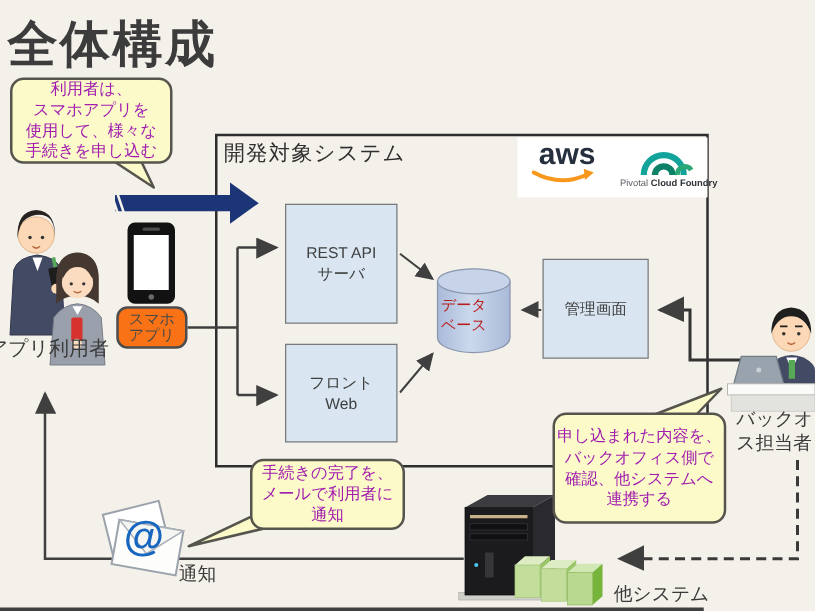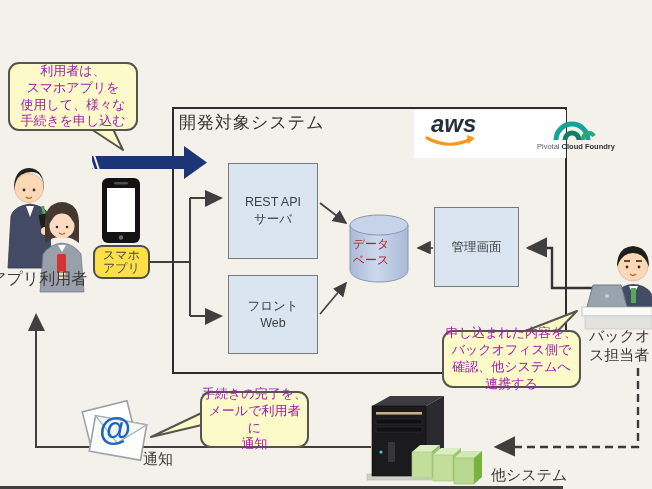--- a/index.html
+++ b/index.html
@@ -8,60 +8,61 @@
     background:#f4f1ea;
     font-family:"Liberation Sans","DejaVu Sans",sans-serif;
     color:#3a3a3a;
   }
   .abs{position:absolute;}
   .ml{white-space:pre-line;}
   #title{left:6px;top:8px;font-size:40px;font-weight:600;letter-spacing:2px;color:#3c3c3c;}
   #system-box{left:172px;top:107px;width:395px;height:267px;border:2.5px solid #2d2d2d;box-sizing:border-box;}
   #system-label{left:179px;top:111px;font-size:17px;color:#2f2f2f;letter-spacing:1px;}
   #logo-strip{left:414px;top:110px;width:152px;height:48px;background:#ffffff;}
-  #aws-logo{left:423px;top:110px;width:60px;height:44px;font-style:italic;}
+  #aws-logo{left:423px;top:110px;width:60px;height:44px;}
   #aws-word{left:8px;top:0px;font-size:24px;font-weight:bold;color:#252f3e;letter-spacing:0px;}
-  #pcf-logo{left:496px;top:112px;width:72px;height:44px;margin-left:41px;}
+  #pcf-logo{left:496px;top:112px;width:72px;height:44px;}
   #pcf-text{left:0px;top:30px;width:80px;font-size:7.5px;color:#5d6267;white-space:nowrap;}
   #pcf-text b{color:#2e3338;}
   .sysbox{
     background:#d9e6f2;border:1.5px solid #7a7a7a;box-sizing:border-box;
     display:flex;align-items:center;justify-content:center;text-align:center;
     font-size:12.5px;color:#3f3f3f;line-height:1.35;
   }
   #rest-api-box{left:228px;top:163px;width:90px;height:96px;}
   #front-web-box{left:228px;top:275px;width:90px;height:79px;}
   #admin-box{left:434px;top:207px;width:85px;height:80px;}
   #db-label{left:349px;top:237px;width:44px;text-align:center;font-size:12px;color:#b91c1c;line-height:1.3;}
   #smapho-box{
-    left:93px;top:245px;width:57px;height:34px;background:#fde047;border:2px solid #4d4d4d;
+    left:93px;top:245px;width:57px;height:34px;background:#f97316;border:2px solid #4d4d4d;
     border-radius:9px;box-sizing:border-box;display:flex;align-items:center;justify-content:center;
     text-align:center;font-size:12px;line-height:1.1;color:#494949;
   }
   .callout{
     background:#fbfac8;border:2px solid #55554d;border-radius:11px;box-sizing:border-box;
     display:flex;align-items:center;justify-content:center;text-align:center;
     font-size:13px;line-height:1.3;color:#a21caf;
   }
   #callout-user{left:8px;top:62px;width:130px;height:69px;}
-  #callout-mail{left:200px;top:367px;width:109px;height:57px;margin-top:24px;}
-  #callout-backoffice{left:442px;top:330px;width:139px;height:58px;}
+  #callout-mail{left:200px;top:367px;width:124px;height:57px;}
+  #callout-backoffice{left:442px;top:330px;width:139px;height:89px;}
   .lbl{font-size:15px;color:#3a3a3a;}
   #label-app-user{left:-10px;top:269px;font-size:16px;}
   #label-notify{left:143px;top:450px;}
   #label-other-system{left:491px;top:466px;}
   #label-backoffice{left:589px;top:327px;width:107px;line-height:1.25;}
   #svg-layer{left:0;top:0;width:652px;height:489px;}
   #bottom-strip{left:0;top:486px;width:563px;height:3.5px;background:#403f3d;}
 </style>
 </head>
 <body>
 
 <div id="canvas">
 
+  <div id="title" class="abs">全体構成</div>
 
   <div id="system-box" class="abs"></div>
   <div id="system-label" class="abs">開発対象システム</div>
 
   <div id="logo-strip" class="abs"></div>
   <div id="aws-logo" class="abs">
     <div id="aws-word" class="abs">aws</div>
     <svg class="abs" style="left:0;top:24px" width="60" height="20">
       <path d="M4,4 Q26,16 48,5" fill="none" stroke="#f7981d" stroke-width="3.2" stroke-linecap="round"></path>
       <path d="M44,1 L52,4 L45,10 Z" fill="#f7981d"></path>

